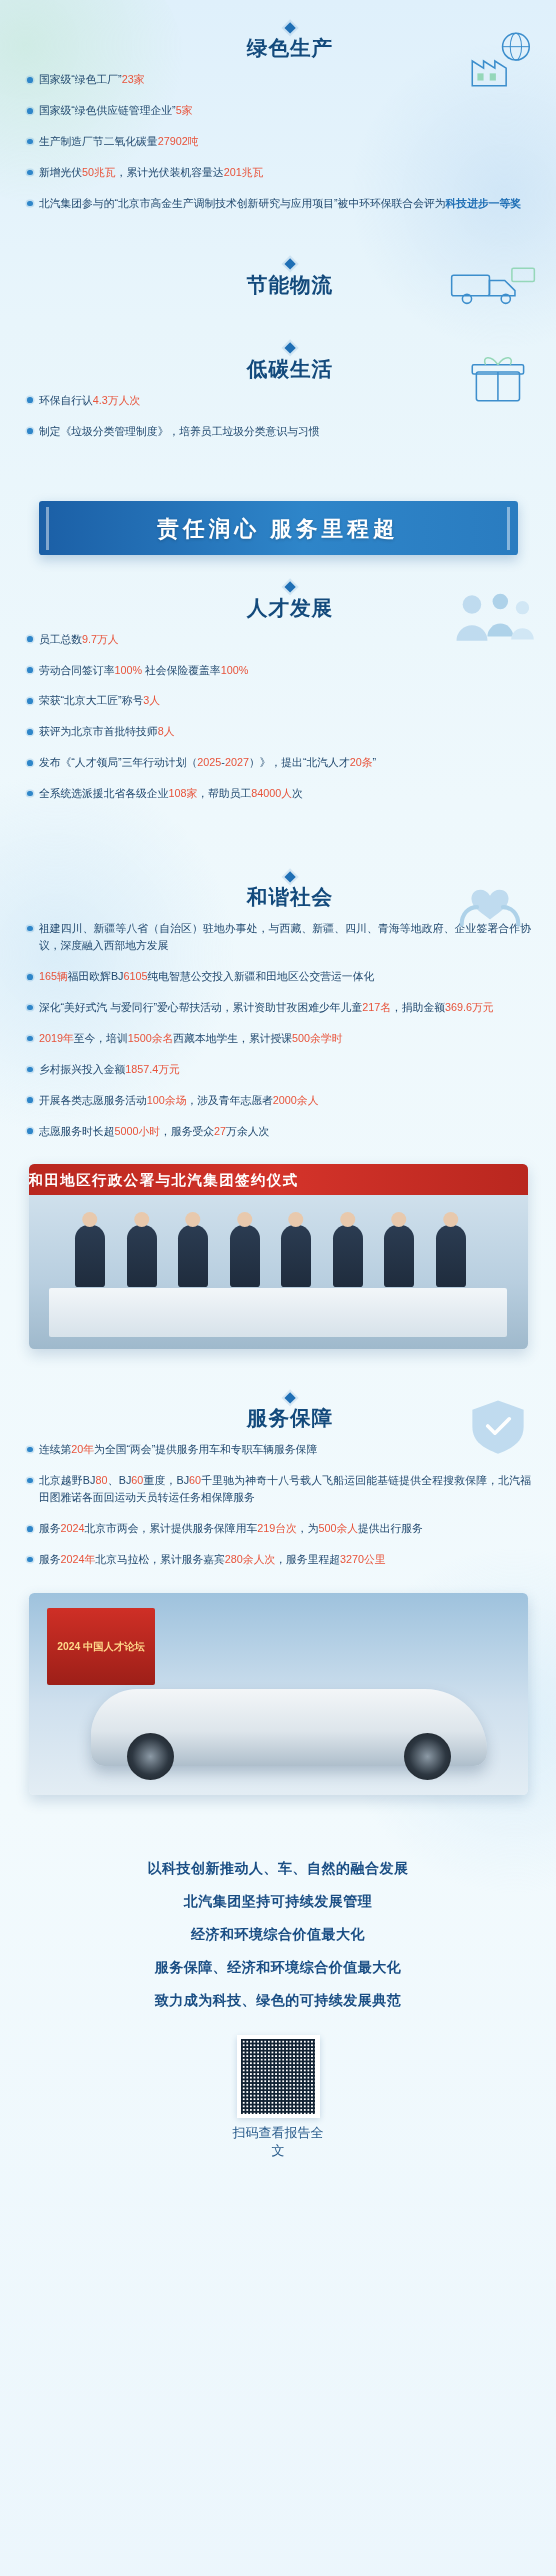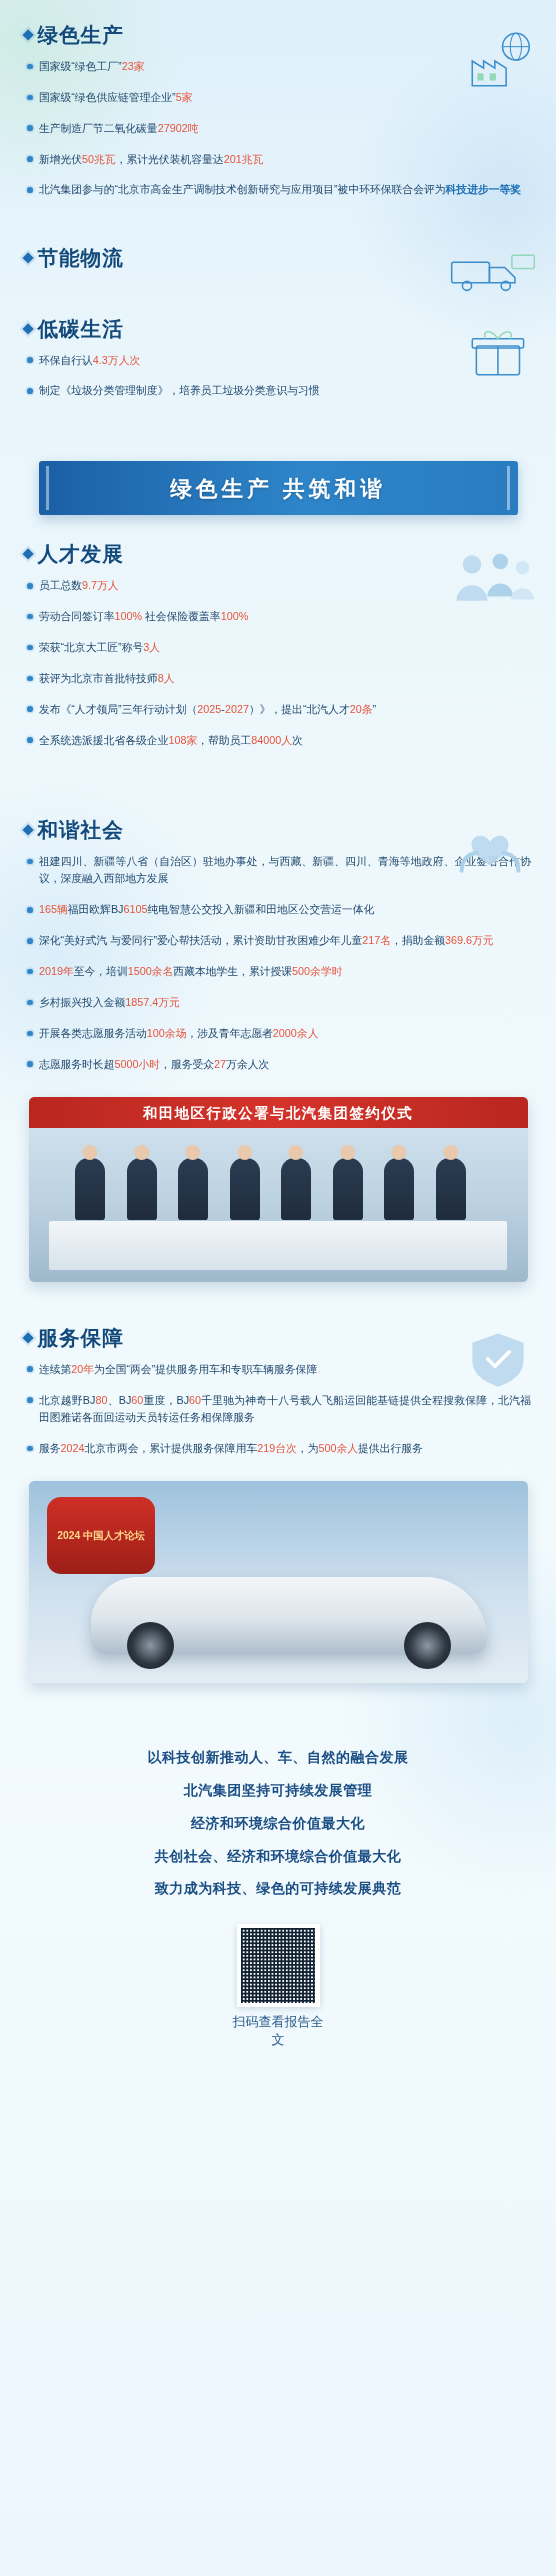--- a/index.html
+++ b/index.html
@@ -24,21 +24,21 @@
   .b1{width:268px;height:268px;left:-82px;top:-62px;background:radial-gradient(circle at 40% 40%,#bfe6cf 0%,rgba(191,230,207,0) 70%);}
   .b2{width:309px;height:309px;right:-103px;top:41px;background:radial-gradient(circle at 50% 50%,#bcd9f2 0%,rgba(188,217,242,0) 70%);}
   .b3{width:361px;height:361px;left:-124px;top:773px;background:radial-gradient(circle at 50% 50%,#c6e2f5 0%,rgba(198,226,245,0) 70%);}
   .b4{width:350px;height:350px;right:-134px;top:1546px;background:radial-gradient(circle at 50% 50%,#c9e4f6 0%,rgba(201,228,246,0) 70%);}
 
   .content{position:relative;z-index:3;}
 
   
   .sec-head{
     display:flex;align-items:center;gap:5.2px;
-    padding:0 0 0 24px;margin:0 0 11.3px 0;
+    padding:0 0 0 24px;margin:0 0 11.3px 0;flex-direction:column;
   }
   .sec-head .diamond{
     width:8.2px;height:8.2px;background:#1f6fb5;transform:rotate(45deg);
     box-shadow:0 0 0 2.1px rgba(31,111,181,.12);flex:none;
   }
   .sec-head h2{
     font-size:20.6px;line-height:1.1;margin:0;color:#134a7c;font-weight:bold;letter-spacing:1px;
   }
 
   
@@ -79,21 +79,21 @@
 
   
   .photo-card{
     margin:15.5px auto 20.6px auto;width:499px;border-radius:5.2px;overflow:hidden;
     box-shadow:0 5.2px 13.4px rgba(20,74,124,.18);background:#dfeaf2;position:relative;
   }
   .photo-1{height:185px;background:linear-gradient(180deg,#b8d2e6 0%,#d9e7f1 40%,#e7eef4 100%);}
   .photo-banner{
     position:absolute;left:0;right:0;top:0;height:32px;
     background:linear-gradient(90deg,#b9271f,#d4332a 50%,#b9271f);
-    display:flex;align-items:center;justify-content:center;
+    display:flex;align-items:center;justify-content:flex-start;
   }
   .photo-banner span{color:#fff;font-size:14.4px;font-weight:bold;letter-spacing:1.5px;}
   .stage{
     position:absolute;left:0;right:0;bottom:0;height:154px;
     background:linear-gradient(180deg,#cfe0ec 0%,#b9cfe0 55%,#9fb9cc 100%);
   }
   .table-row{
     position:absolute;left:20.6px;right:20.6px;bottom:12.4px;height:49px;
     background:linear-gradient(180deg,#f2f6f9,#d7e2ea);border-radius:2.1px;
   }
@@ -111,21 +111,21 @@
     position:absolute;left:62px;right:41px;bottom:29px;height:77px;
     background:linear-gradient(180deg,#f3f6f8 0%,#dde5eb 55%,#aebecb 100%);
     border-radius:46px 62px 13.4px 13.4px;
     box-shadow:0 7.2px 13.4px rgba(30,60,90,.25);
   }
   .wheel{position:absolute;bottom:14.4px;width:47px;height:47px;border-radius:50%;
     background:radial-gradient(circle at 50% 50%,#8c9aa6 0%,#2d3741 55%,#151b21 100%);}
   .wheel.l{left:98px;}
   .wheel.r{right:77px;}
   .kv-board{
-    position:absolute;left:18.5px;top:15.5px;width:108px;height:77px;border-radius:14px;
+    position:absolute;left:18.5px;top:15.5px;width:108px;height:77px;border-radius:2px;
     background:linear-gradient(180deg,#cf2f26,#9d1f18);display:flex;align-items:center;justify-content:center;
     color:#ffd98a;font-size:10.3px;font-weight:bold;text-align:center;line-height:1.5;padding:4.1px;box-sizing:border-box;
   }
 
   
   .closing{
     margin:18.5px auto 0 auto;width:495px;text-align:center;
   }
   .closing p{
     margin:0 0 11.3px 0;font-size:14px;line-height:1.55;color:#1a4e84;font-weight:bold;letter-spacing:0.5px;
@@ -238,21 +238,21 @@
         <div class="bullet">
             <div class="dot"></div>
             <p>制定《垃圾分类管理制度》，培养员工垃圾分类意识与习惯</p>
           </div>
       </div>
     </section>
 
     <div class="gap-md"></div>
 
     <div class="banner">
-      <span>绿色生产   共筑和谐</span>
+      <span>责任润心   服务里程超</span>
     </div>
 
     <section class="sec" style="position:relative;">
       <div class="sec-head">
         <div class="diamond"></div>
         <h2>人才发展</h2>
       </div>
       <svg class="icon-art" width="98" height="67" viewBox="0 0 190 130" style="top:3.1px;">
         <circle cx="60" cy="36" r="18" fill="#bcd9ee"></circle>
         <path d="M30 106 a30 30 0 0 1 60 0 Z" fill="#bcd9ee"></path>
@@ -367,40 +367,44 @@
             <p>连续第<span class="hl">20年</span>为全国“两会”提供服务用车和专职车辆服务保障</p>
           </div>
         <div class="bullet">
             <div class="dot"></div>
             <p>北京越野BJ<span class="hl">80</span>、BJ<span class="hl">60</span>重度，BJ<span class="hl">60</span>千里驰为神奇十八号载人飞船运回能基链提供全程搜救保障，北汽福田图雅诺各面回运动天员转运任务相保障服务</p>
           </div>
         <div class="bullet">
             <div class="dot"></div>
             <p>服务<span class="hl">2024</span>北京市两会，累计提供服务保障用车<span class="hl">219台次</span>，为<span class="hl">500余人</span>提供出行服务</p>
           </div>
+        <div class="bullet">
+            <div class="dot"></div>
+            <p>服务<span class="hl">2024年</span>北京马拉松，累计服务嘉宾<span class="hl">280余人次</span>，服务里程超<span class="hl">3270公里</span></p>
+          </div>
       </div>
     </section>
 
     <div class="photo-card photo-2">
       <div class="kv-board">
         <span>2024
 中国人才论坛</span>
       </div>
       <div class="car"></div>
       <div class="wheel l"></div>
       <div class="wheel r"></div>
     </div>
 
     <div class="gap-md"></div>
 
     <div class="closing">
       <p>以科技创新推动人、车、自然的融合发展</p>
       <p>北汽集团坚持可持续发展管理</p>
       <p>经济和环境综合价值最大化</p>
-      <p>共创社会、经济和环境综合价值最大化</p>
+      <p>服务保障、经济和环境综合价值最大化</p>
       <p>致力成为科技、绿色的可持续发展典范</p>
 
       <div class="qr-wrap">
         <div class="qr">
           <div class="qr-inner"></div>
         </div>
         <div class="qr-cap">扫码查看报告全文</div>
       </div>
     </div>
 

